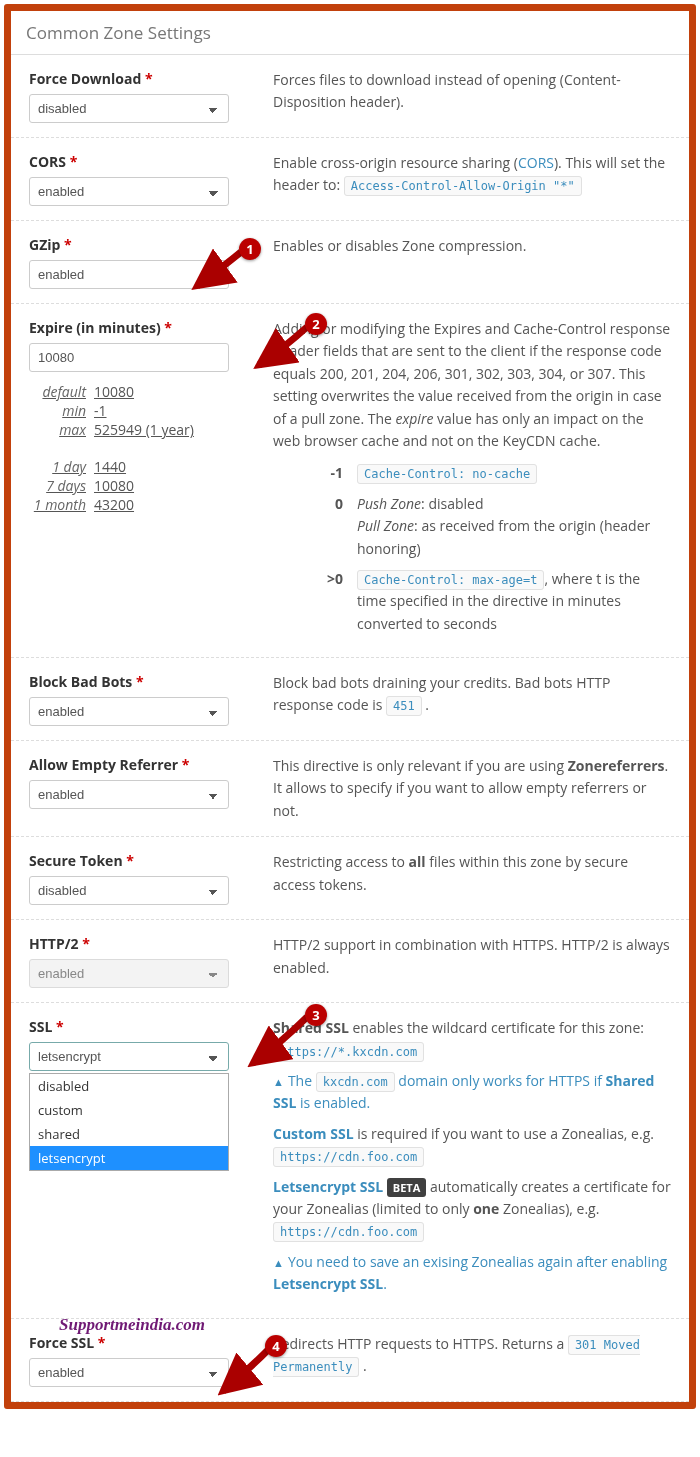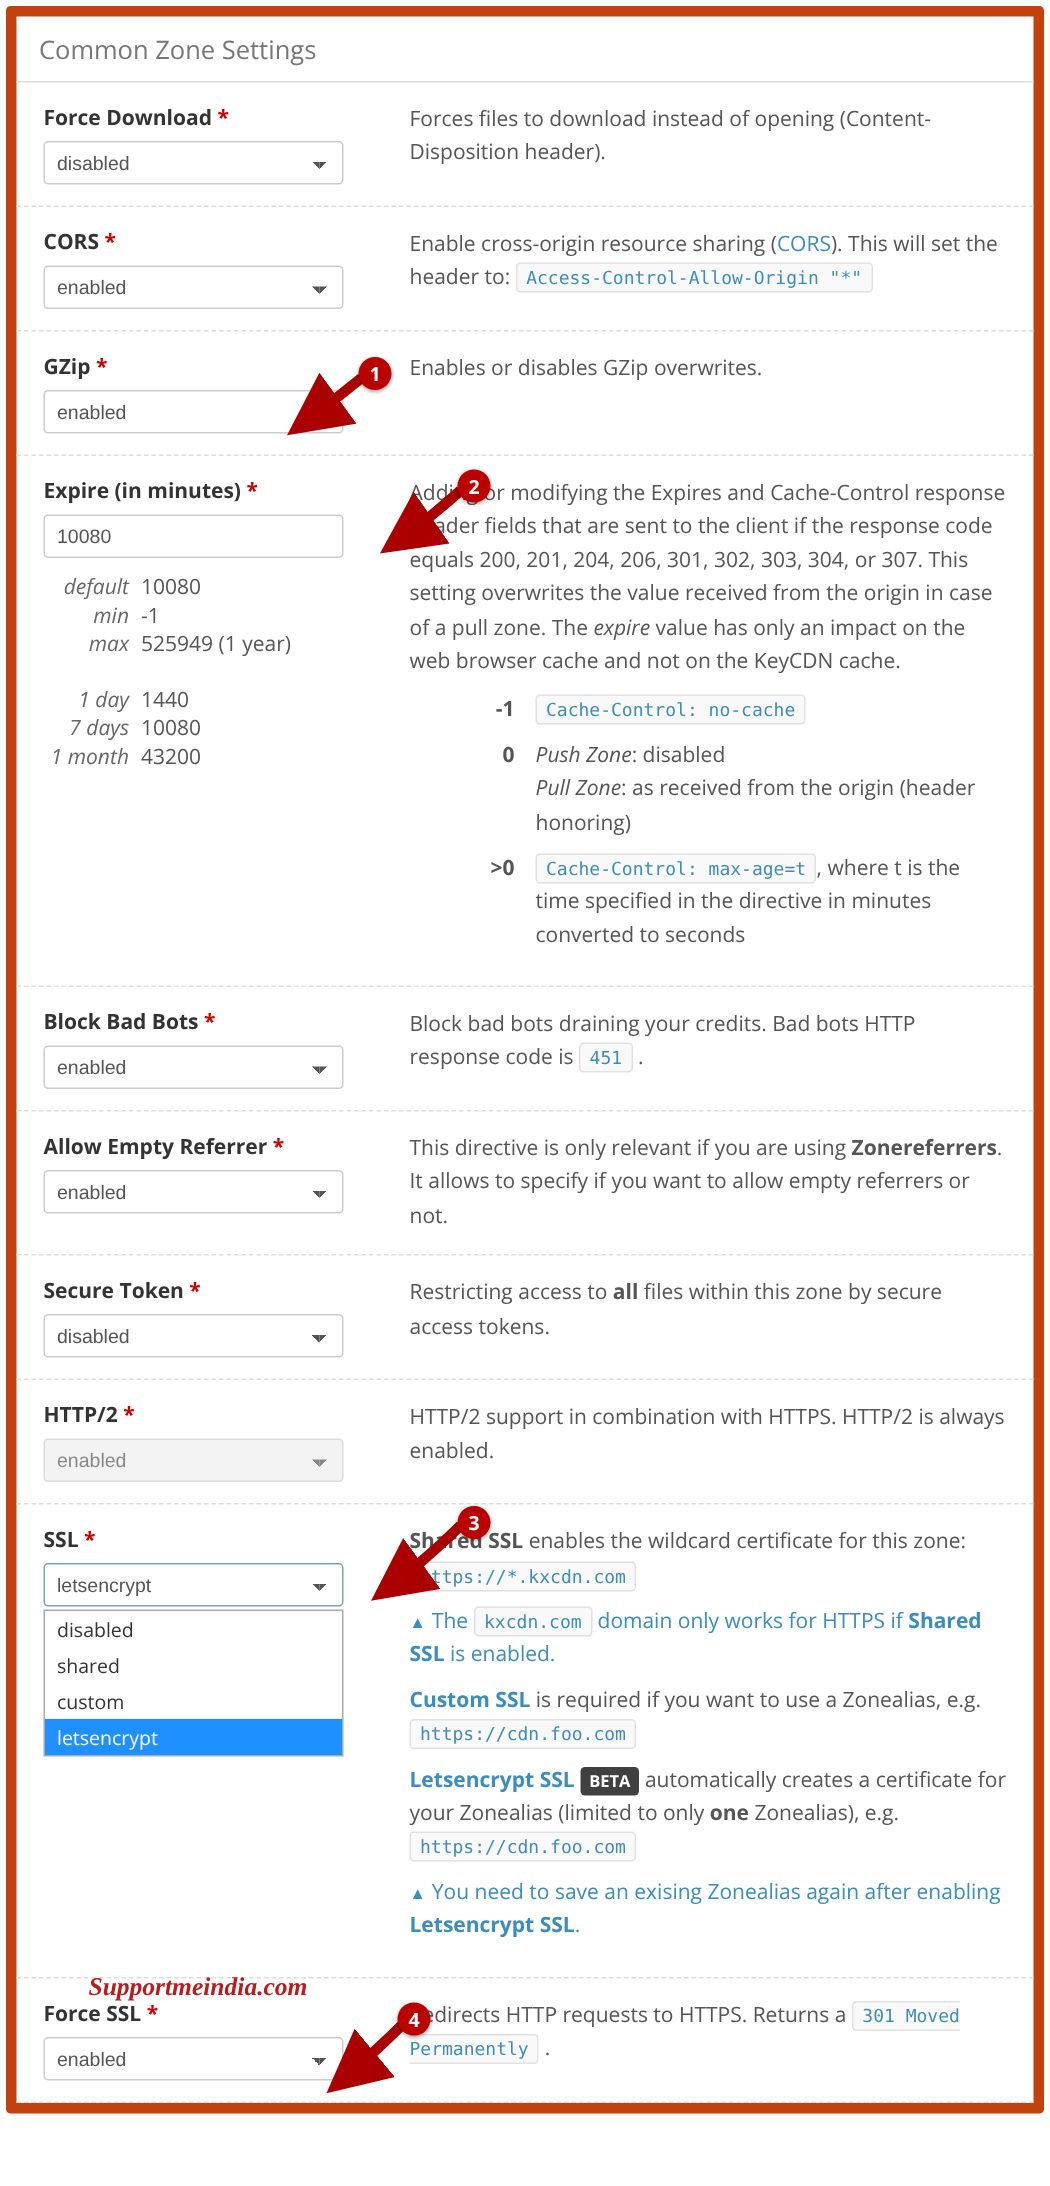--- a/index.html
+++ b/index.html
@@ -11,38 +11,38 @@
   .form-row:last-child { border-bottom: none; }
   .left-col { width: 200px; flex-shrink: 0; }
   .right-col { flex: 1; color: #555; line-height: 1.6; }
   .label { font-weight: 700; color: #333; font-size: 14px; margin-bottom: 6px; display: block; }
   .req { color: #c00; }
   select, input[type=text] { width: 200px; padding: 6px 8px; border: 1px solid #ccc; border-radius: 3px; font-size: 13px; color: #555; background: #fff; }
   select { appearance: none; -webkit-appearance: none; background-image: linear-gradient(45deg, transparent 50%, #555 50%), linear-gradient(135deg, #555 50%, transparent 50%); background-position: calc(100% - 15px) 13px, calc(100% - 10px) 13px; background-size: 5px 5px, 5px 5px; background-repeat: no-repeat; padding-right: 25px; }
   select:disabled { background-color: #eee; }
   code.inline { font-family: Menlo, Consolas, monospace; font-size: 12px; padding: 2px 6px; border: 1px solid #e1e1e1; border-radius: 3px; background: #f9f9f9; color: #3b8dbd; }
   a.lnk { color: #3b8dbd; text-decoration: none; }
-  .hint-table { margin-top: 10px; font-size: 14px; color: #555; }
+  .hint-table { margin-top: 10px; font-size: 14px; color: #555; text-decoration: underline; }
   .hint-table div { display: flex; }
   .hint-table .k { width: 65px; text-align: right; font-style: italic; color: #666; padding-right: 8px; }
   .hint-table .v { }
   .cache-table { margin-top: 10px; }
   .cache-table > div { display: flex; margin-bottom: 8px; gap: 14px; align-items: flex-start; padding-left: 40px; }
   .cache-table .ck { width: 30px; text-align: right; font-weight: 700; color: #555; }
   .cache-table .cv { flex: 1; }
   .beta { background: #404040; color: #fff; font-size: 11px; font-weight: 700; padding: 2px 6px; border-radius: 3px; }
   .warn { color: #3b8dbd; margin-top: 8px; }
   .warn-icon::before { content: "▲"; font-size: 11px; margin-right: 4px; }
   .ssl-block p { margin-bottom: 8px; }
   .dropdown-open { position: relative; }
   .dd-list { position: absolute; top: 31px; left: 0; width: 200px; background: #fff; border: 1px solid #aaa; z-index: 5; font-size: 13px; }
   .dd-list div { padding: 3px 8px; color: #333; }
   .dd-list div.sel { background: #1e90ff; color: #fff; }
   .marker { position: absolute; width: 22px; height: 22px; background: #b00; border-radius: 50%; color: #fff; font-weight: 700; font-size: 13px; display: flex; align-items: center; justify-content: center; z-index: 20; box-shadow: 0 1px 3px rgba(0,0,0,0.4); }
-  .watermark { position: absolute; font-family: "Times New Roman", serif; font-style: italic; font-weight: 700; font-size: 17px; color: #b91c1c; z-index: 15; text-align: center; }
+  .watermark { position: absolute; font-family: "Times New Roman", serif; font-style: italic; font-weight: 700; font-size: 17px; color: #701a75; z-index: 15; text-align: center; }
   svg.arrow { position: absolute; z-index: 18; overflow: visible; pointer-events: none; }
 </style>
 </head>
 <body>
 
 <div class="panel">
   <div class="panel-heading">Common Zone Settings</div>
   <div class="panel-body">
 
     <div class="form-row">
@@ -62,21 +62,21 @@
         <span>Enable cross-origin resource sharing (</span><a class="lnk">CORS</a><span>). This will set the header to:</span>
         <code class="inline">Access-Control-Allow-Origin "*"</code>
       </div>
     </div>
 
     <div class="form-row">
       <div class="left-col">
         <span class="label"><span>GZip</span> <span class="req">*</span></span>
         <select><option>enabled</option></select>
       </div>
-      <div class="right-col">Enables or disables GZip overwrites.</div>
+      <div class="right-col">Enables or disables Zone compression.</div>
     </div>
 
     <div class="form-row">
       <div class="left-col">
         <span class="label"><span>Expire (in minutes)</span> <span class="req">*</span></span>
         <input type="text" value="10080" style="">
         <div class="hint-table">
           <div>
               <span class="k">default</span>
               <span class="v">10080</span>
@@ -162,22 +162,22 @@
       <div class="right-col">HTTP/2 support in combination with HTTPS. HTTP/2 is always enabled.</div>
     </div>
 
     <div class="form-row">
       <div class="left-col">
         <span class="label"><span>SSL</span> <span class="req">*</span></span>
         <div class="dropdown-open">
           <select style="border-color:#7aa;"><option>letsencrypt</option></select>
           <div class="dd-list">
             <div>disabled</div>
+            <div>custom</div>
             <div>shared</div>
-            <div>custom</div>
             <div class="sel">letsencrypt</div>
           </div>
         </div>
       </div>
       <div class="right-col ssl-block">
         <p><strong>Shared SSL</strong><span> enables the wildcard certificate for this zone:</span> <code class="inline">https://*.kxcdn.com</code></p>
         <p class="warn"><span class="warn-icon"></span><span>The </span><code class="inline">kxcdn.com</code><span> domain only works for HTTPS if </span><strong>Shared SSL</strong><span> is enabled.</span></p>
         <p><a class="lnk"><strong>Custom SSL</strong></a><span> is required if you want to use a Zonealias, e.g.</span> <code class="inline">https://cdn.foo.com</code></p>
         <p><a class="lnk"><strong>Letsencrypt SSL</strong></a> <span class="beta">BETA</span><span> automatically creates a certificate for your Zonealias (limited to only </span><strong>one</strong><span> Zonealias), e.g. </span><code class="inline">https://cdn.foo.com</code></p>
         <p class="warn"><span class="warn-icon"></span><span>You need to save an exising Zonealias again after enabling </span><strong>Letsencrypt SSL</strong><span>.</span></p>

